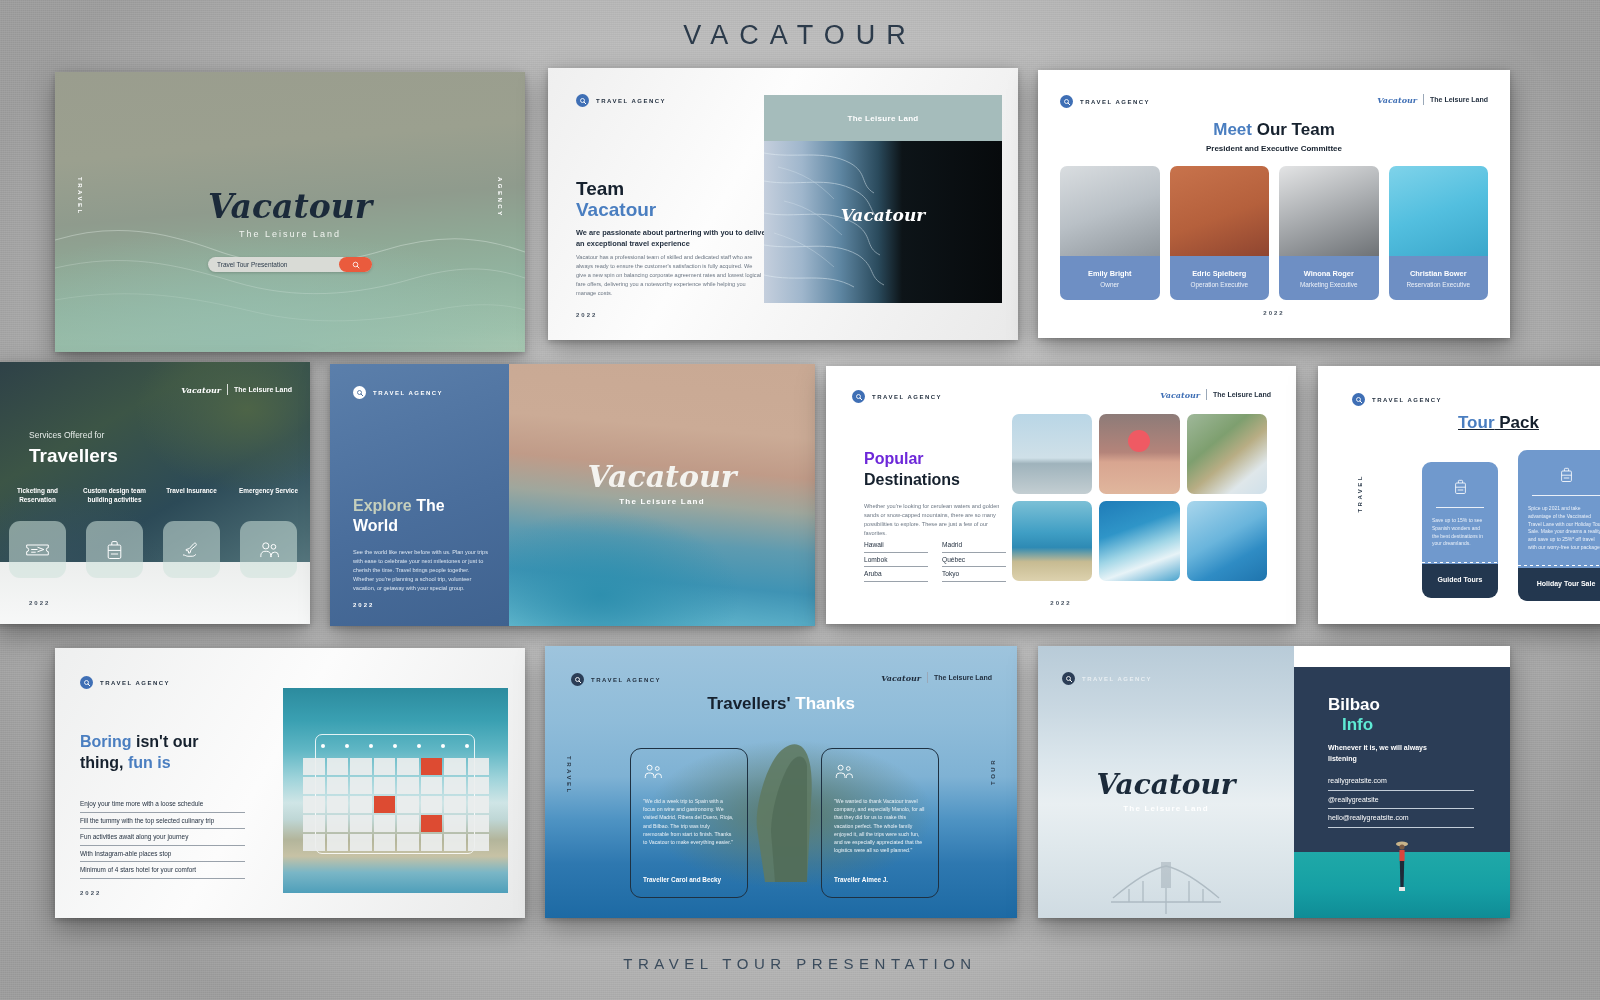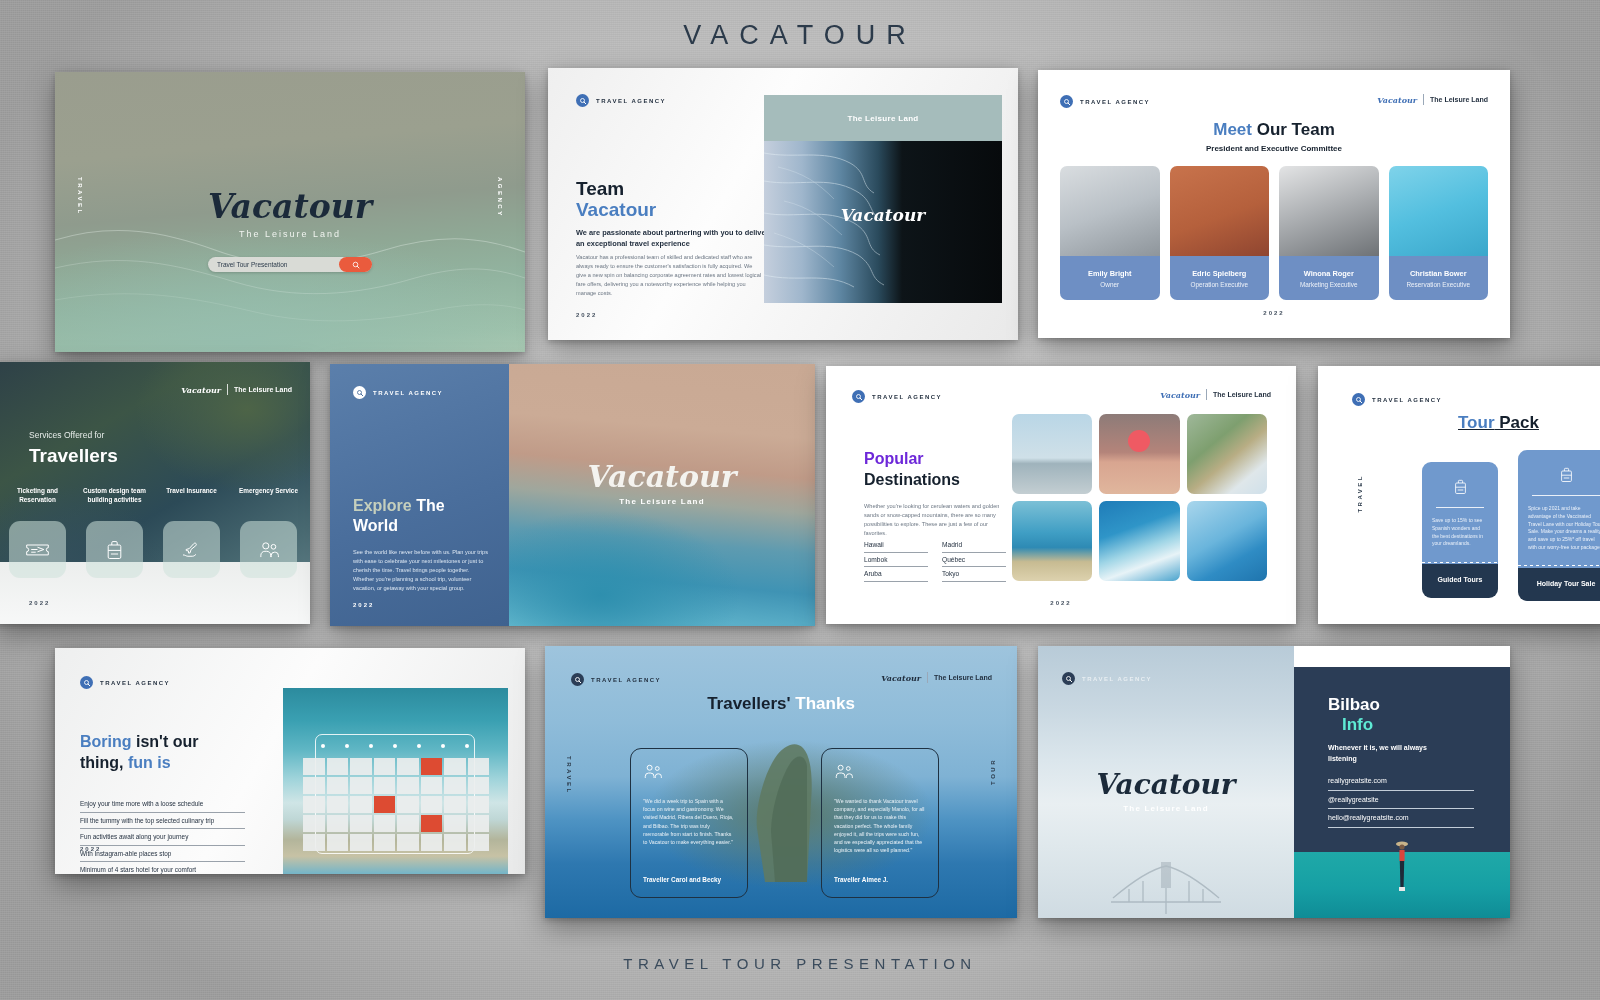--- a/index.html
+++ b/index.html
@@ -180,21 +180,21 @@
   #s7 .ticket .txt { font-size:5px; line-height:1.55; color:#eaf1fa; }
   #s7 .ticket .perf { height:4px; background:#7099cd;
     background-image:repeating-linear-gradient(90deg,#fff 0 3px,transparent 3px 6px);
     background-size:100% 1px; background-repeat:no-repeat; background-position:0 1.5px; }
   #s7 .ticket .bot { background:#23374f; border-radius:0 0 9px 9px; padding:11px 8px 13px; text-align:center;
     font-size:7px; font-weight:700; color:#fff; line-height:1.4; }
   #s7 #tk1 { left:104px; top:96px; }
   #s7 #tk2 { left:200px; top:84px; width:96px; }
 
   
-  #s8 { left:55px; top:648px; width:470px; height:226px; background:linear-gradient(120deg,#eeefef,#fcfcfc 45%,#e8e9e9); }
+  #s8 { left:55px; top:648px; width:470px; height:270px; background:linear-gradient(120deg,#eeefef,#fcfcfc 45%,#e8e9e9); }
   #s8 .brandbar { left:25px; top:28px; }
   #s8 .b-h1 { position:absolute; left:25px; top:85px; font-size:16px; font-weight:700; color:#16212e; }
   #s8 .b-h1 em { font-style:normal; color:#4a7ec0; }
   #s8 .b-h2 { position:absolute; left:25px; top:106px; font-size:16px; font-weight:700; color:#16212e; }
   #s8 .b-h2 em { font-style:normal; color:#4a7ec0; }
   #s8 .blist { position:absolute; left:25px; top:148px; width:165px; }
   #s8 .blist .li { font-size:6.4px; color:#1f2c3c; padding:4px 0 4.5px; border-bottom:1px solid #9aa2ab; }
   #s8 .year { left:25px; bottom:22px; }
   #s8 .photo { position:absolute; left:228px; top:40px; width:225px; height:205px; overflow:hidden;
     background:

